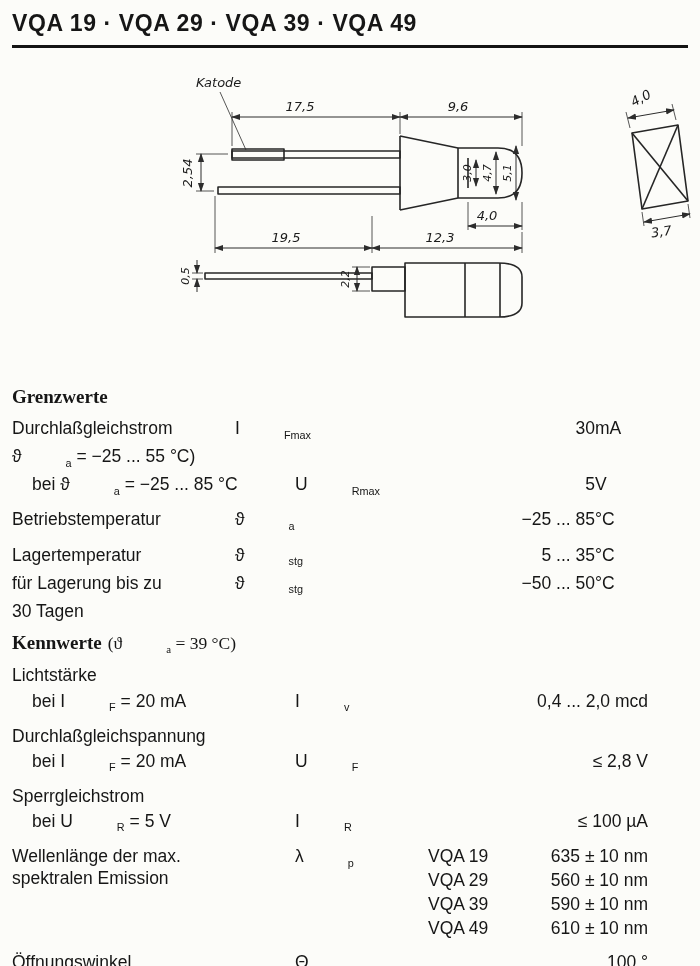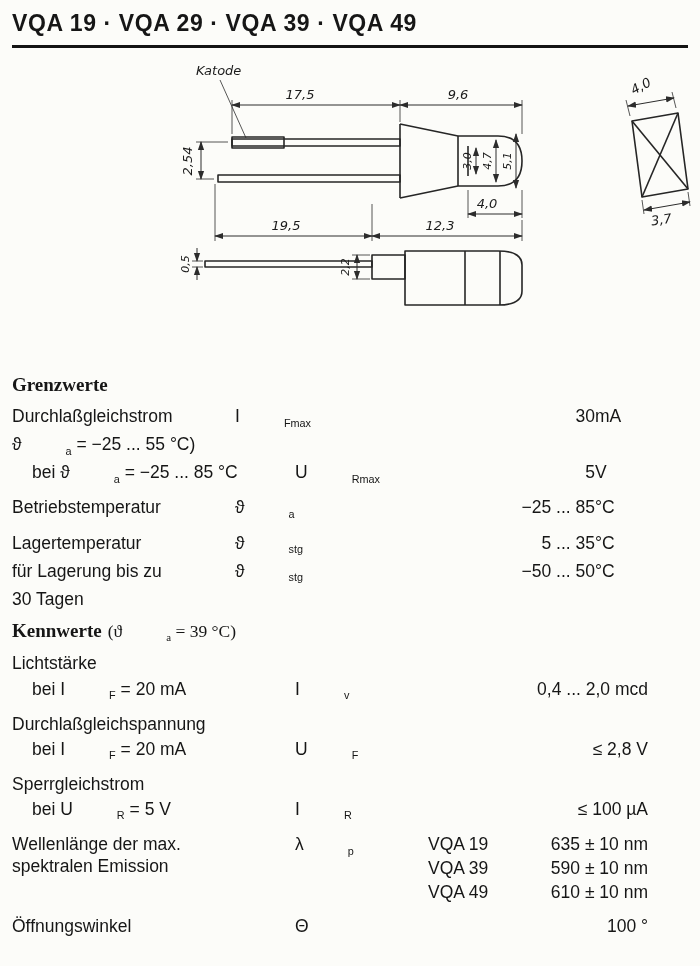--- a/index.html
+++ b/index.html
@@ -11,21 +11,21 @@
     overflow:hidden;
   }
   .page { width:700px; height:966px; }
 
   
   .titlebar { padding:10px 12px 0 12px; }
   .title { font-size:23px; font-weight:bold; letter-spacing:.6px; }
   .title-rule { height:3px; background:#141414; margin-top:8px; }
 
   
-  .drawing-wrap { width:700px; height:300px; }
+  .drawing-wrap { width:700px; height:300px;margin-top:12px; }
   svg text {
     font-family:"DejaVu Sans", sans-serif;
     font-style:italic;
     font-size:13px;
     fill:#1c1c1c;
   }
   svg text.small { font-size:11px; }
   .part  { stroke:#262626; stroke-width:1.6; fill:none; stroke-linejoin:round; }
   .dim   { stroke:#2c2c2c; stroke-width:1; fill:none; }
   .ext   { stroke:#2c2c2c; stroke-width:.8; fill:none; }
@@ -252,20 +252,24 @@
         <div>Wellenlänge der max.</div>
         <div>spektralen Emission</div>
       </div>
       <div class="sym"><span>λ</span><sub>p</sub></div>
       <div class="variants">
         <div class="vrow">
           <span class="vname">VQA 19</span>
           <span class="vval">635 ± 10 nm</span>
         </div>
         <div class="vrow">
+          <span class="vname">VQA 29</span>
+          <span class="vval">560 ± 10 nm</span>
+        </div>
+        <div class="vrow">
           <span class="vname">VQA 39</span>
           <span class="vval">590 ± 10 nm</span>
         </div>
         <div class="vrow">
           <span class="vname">VQA 49</span>
           <span class="vval">610 ± 10 nm</span>
         </div>
       </div>
     </div>
 

